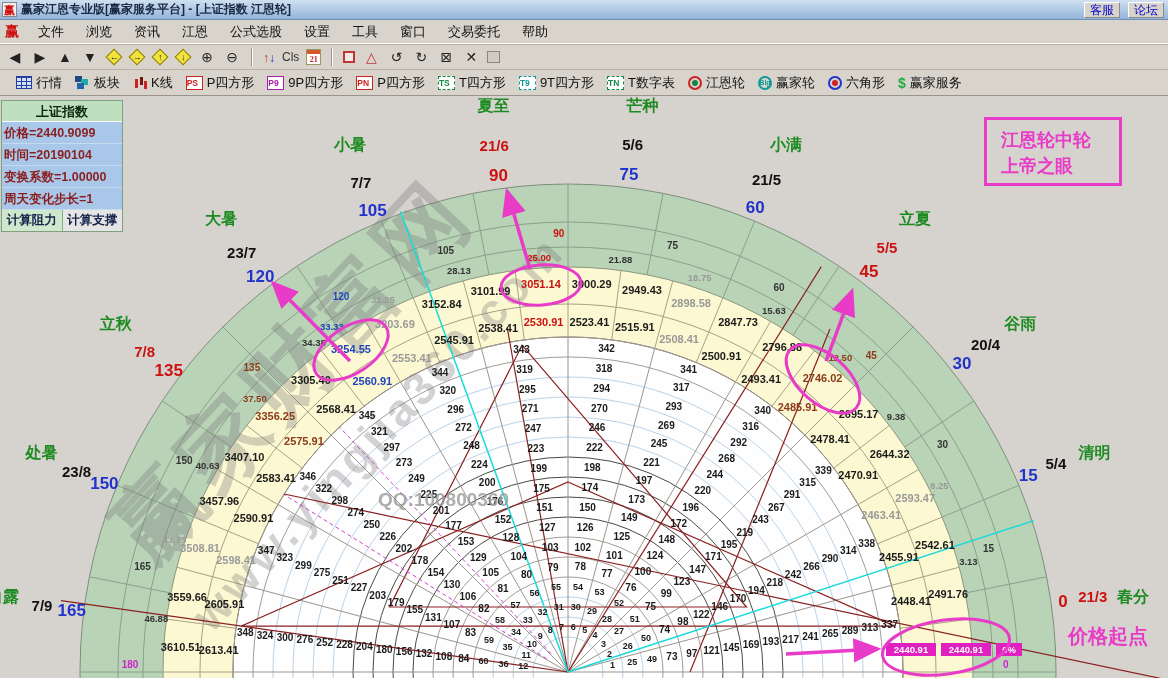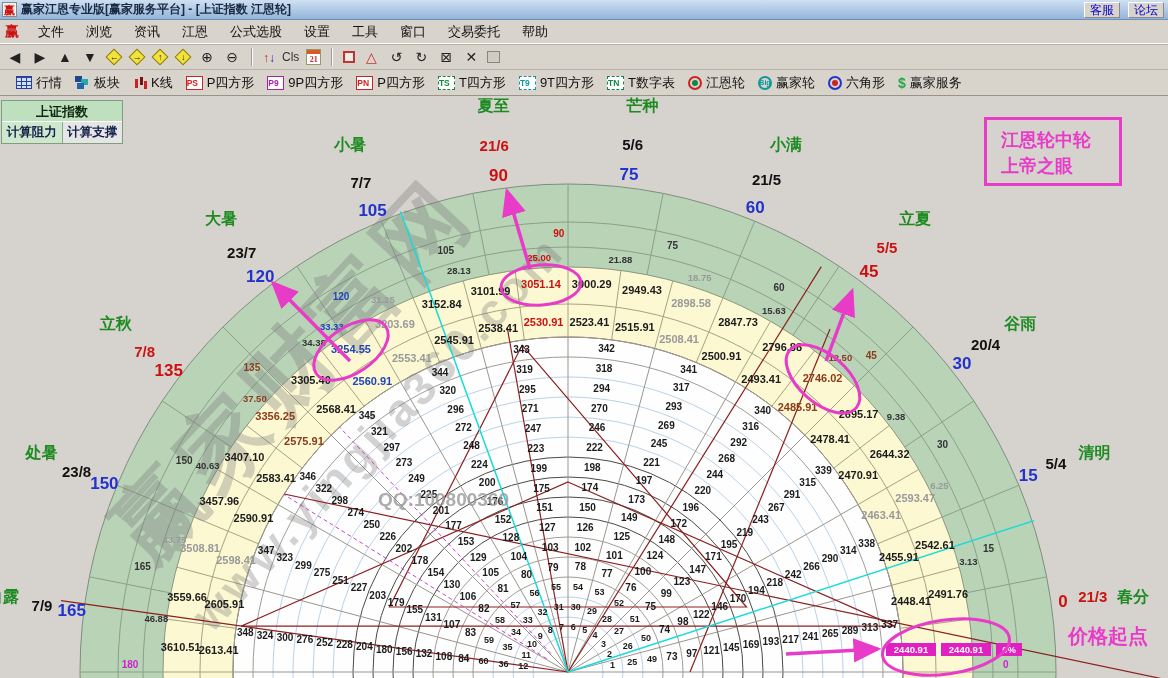--- a/index.html
+++ b/index.html
@@ -204,20 +204,26 @@
       <span class="rlabel">六角形</span>
     </span>
     <span class="ribbon-item">
       <span style="color: rgb(34, 170, 68); font-weight: bold; font-size: 14px;">$</span>
       <span class="rlabel">赢家服务</span>
     </span>
   </div>
 
 <div id="panel">
   <div id="panel-title">上证指数</div>
+  <div id="panel-rows">
+      <div class="panel-row">价格=2440.9099</div>
+      <div class="panel-row">时间=20190104</div>
+      <div class="panel-row">变换系数=1.00000</div>
+      <div class="panel-row">周天变化步长=1</div>
+    </div>
   <div id="panel-btns">
       <div class="panel-btn">计算阻力</div>
       <div class="panel-btn">计算支撑</div>
     </div>
 </div>
 
 <div id="chart">
   <svg id="wheel-svg" width="1168" height="582" viewBox="0 0 1168 582">
       <defs>
         <marker id="ah" markerWidth="9" markerHeight="8" refX="7" refY="3.5" orient="auto">

